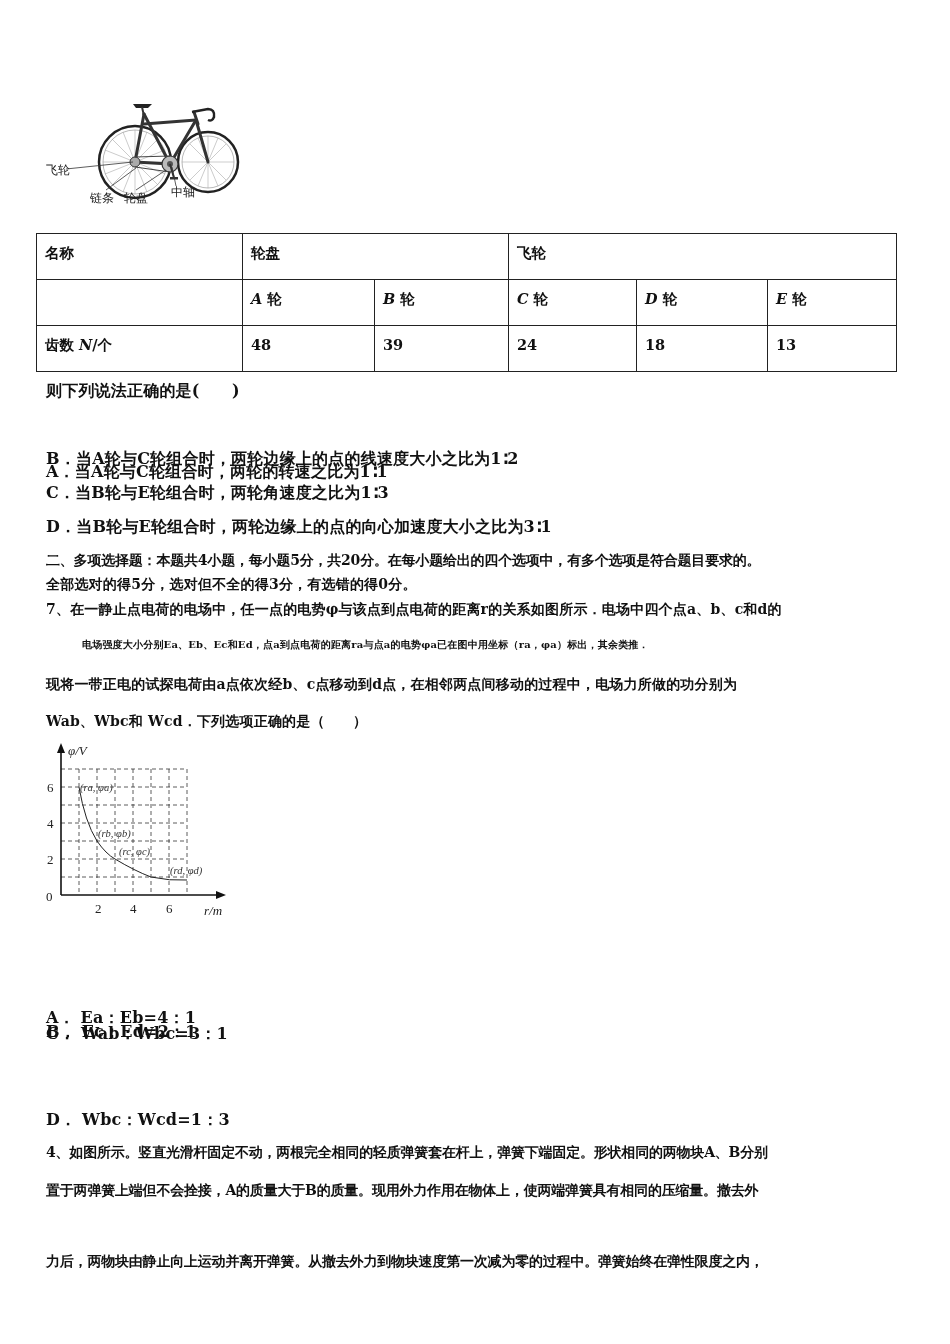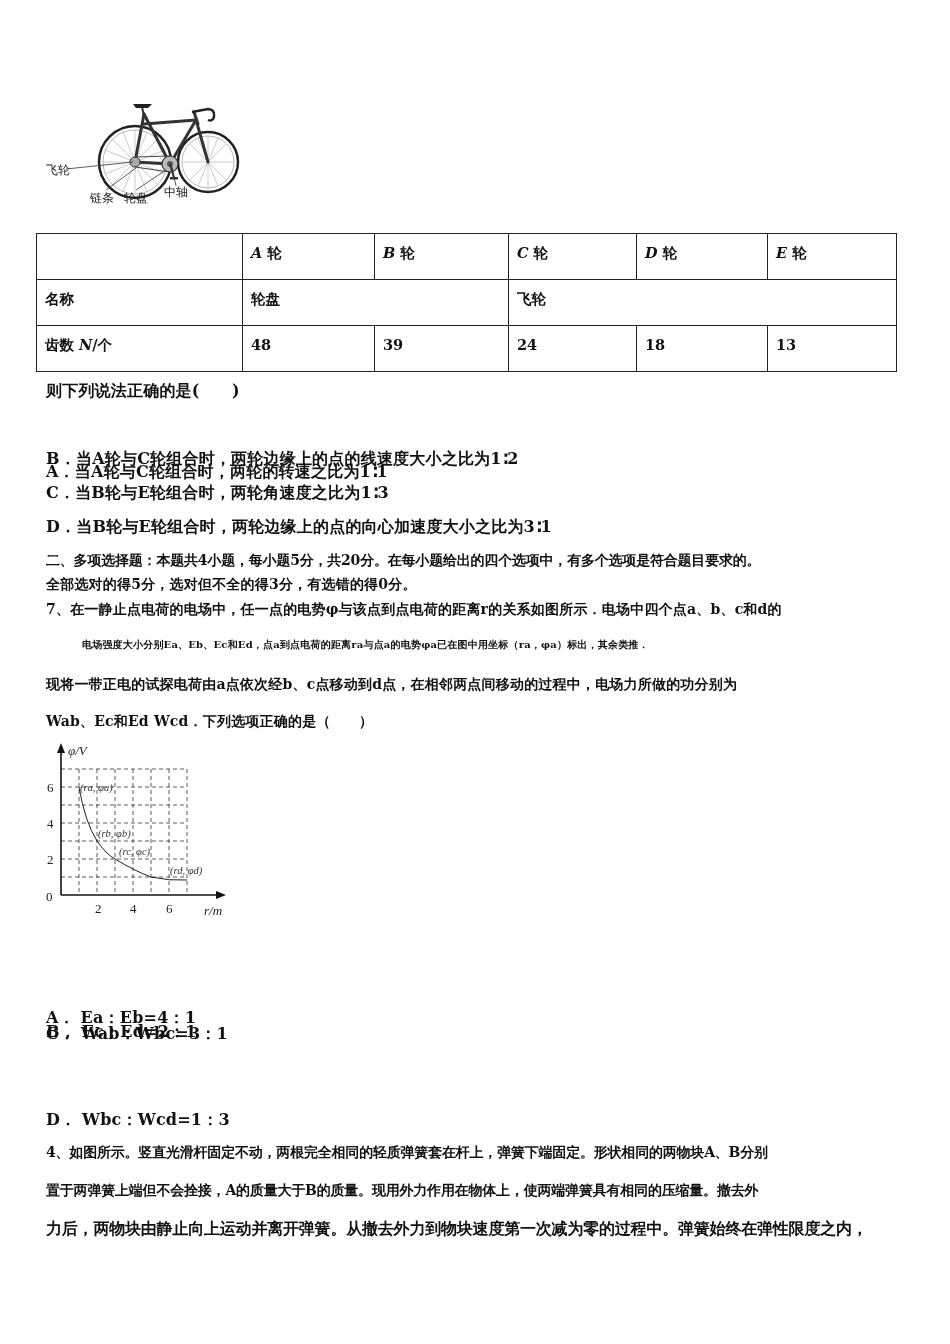--- a/index.html
+++ b/index.html
@@ -93,45 +93,45 @@
     <g stroke="#333" stroke-width="0.8">
       <line x1="26" y1="77" x2="93" y2="70"></line>
       <line x1="66" y1="98" x2="96" y2="76"></line>
       <line x1="96" y1="98" x2="126" y2="78"></line>
       <line x1="136" y1="94" x2="132" y2="75"></line>
     </g>
   </svg>
   <span class="bike-label" style="left:6px; top:70px;">飞轮</span>
   <span class="bike-label" style="left:50px; top:98px;">链条</span>
   <span class="bike-label" style="left:84px; top:98px;">轮盘</span>
-  <span class="bike-label" style="left:124px; top:92px;">中轴</span>
+  <span class="bike-label" style="left:131px; top:92px;">中轴</span>
 </div>
 
 <table id="gear-table">
   <colgroup>
     <col style="width:206px">
       <col style="width:132px">
       <col style="width:134px">
     <col style="width:128px">
       <col style="width:131px">
       <col style="width:129px">
   </colgroup>
   <tbody>
       <tr>
+    <td>名称</td>
+    <td colspan="2">轮盘</td>
+    <td colspan="3">飞轮</td>
+  </tr>
+  <tr>
     <td></td>
     <td><i>A</i> <span>轮</span></td>
     <td><i>B</i> <span>轮</span></td>
     <td><i>C</i> <span>轮</span></td>
     <td><i>D</i> <span>轮</span></td>
     <td><i>E</i> <span>轮</span></td>
-  </tr>
-  <tr>
-    <td>名称</td>
-    <td colspan="2">轮盘</td>
-    <td colspan="3">飞轮</td>
   </tr>
   <tr>
     <td><span>齿数</span> <i>N</i><span>/个</span></td>
     <td>48</td>
     <td>39</td>
     <td>24</td>
     <td>18</td>
     <td>13</td>
   </tr>
 </tbody>
@@ -142,21 +142,21 @@
 <div class="line" style="top:449px;text-align:center;"><span>B．</span><span>当A轮与C轮组合时，两轮边缘上的点的线速度大小之比为1∶2</span></div>
 <div class="line" style="top:483px;"><span>C．</span><span>当B轮与E轮组合时，两轮角速度之比为1∶3</span></div>
 <div class="line" style="top:517px;"><span>D．</span><span>当B轮与E轮组合时，两轮边缘上的点的向心加速度大小之比为3∶1</span></div>
 
 <div class="line" style="top:552px; font-size:14px; letter-spacing:-0.2px;text-align:center;">二、多项选择题：本题共4小题，每小题5分，共20分。在每小题给出的四个选项中，有多个选项是符合题目要求的。</div>
 <div class="line" style="top:576px; font-size:14px;">全部选对的得5分，选对但不全的得3分，有选错的得0分。</div>
 
 <div class="line" style="top:601px; font-size:14px;">7、在一静止点电荷的电场中，任一点的电势φ与该点到点电荷的距离r的关系如图所示．电场中四个点a、b、c和d的</div>
 <div class="line" style="top:638px; font-size:10px;padding-left:36px;">电场强度大小分别Ea、Eb、Ec和Ed，点a到点电荷的距离ra与点a的电势φa已在图中用坐标（ra，φa）标出，其余类推．</div>
 <div class="line" style="top:676px; font-size:14px;">现将一带正电的试探电荷由a点依次经b、c点移动到d点，在相邻两点间移动的过程中，电场力所做的功分别为</div>
-<div class="line" style="top:713px; font-size:14px;">Wab、Ec和Ed Wcd．下列选项正确的是（　　）</div>
+<div class="line" style="top:713px; font-size:14px;">Wab、Wbc和 Wcd．下列选项正确的是（　　）</div>
 
 <div id="graph" class="abs">
   <svg width="200" height="180" viewBox="0 0 200 180">
 
     <g stroke="#333" stroke-width="0.8" stroke-dasharray="4,3">
       <line x1="39" y1="29" x2="39" y2="155"></line>
       <line x1="57" y1="29" x2="57" y2="155"></line>
       <line x1="75" y1="29" x2="75" y2="155"></line>
       <line x1="93" y1="29" x2="93" y2="155"></line>
       <line x1="111" y1="29" x2="111" y2="155"></line>
@@ -198,13 +198,13 @@
   </svg>
 </div>
 
 <div class="line" style="top:1008px;text-align:center;"><span>A．</span> <span>Ea：Eb=4：1</span></div>
 <div class="line" style="top:1022px;"><span>B．</span> <span>Ec：Ed=2：1</span></div>
 <div class="line" style="top:1024px;"><span>C．</span> <span>Wab：Wbc=3：1</span></div>
 <div class="line" style="top:1110px;"><span>D．</span> <span>Wbc：Wcd=1：3</span></div>
 
 <div class="line" style="top:1144px; font-size:14px; letter-spacing:-0.2px;">4、如图所示。竖直光滑杆固定不动，两根完全相同的轻质弹簧套在杆上，弹簧下端固定。形状相同的两物块A、B分别</div>
 <div class="line" style="top:1182px; font-size:14px; letter-spacing:-0.2px;">置于两弹簧上端但不会拴接，A的质量大于B的质量。现用外力作用在物体上，使两端弹簧具有相同的压缩量。撤去外</div>
-<div class="line" style="top:1219px; font-size:16px; letter-spacing:-0.2px;">力后，两物块由静止向上运动并离开弹簧。从撤去外力到物块速度第一次减为零的过程中。弹簧始终在弹性限度之内，</div>
+<div class="line" style="top:1253px; font-size:14px; letter-spacing:-0.2px;">力后，两物块由静止向上运动并离开弹簧。从撤去外力到物块速度第一次减为零的过程中。弹簧始终在弹性限度之内，</div>
 
 </body></html>

